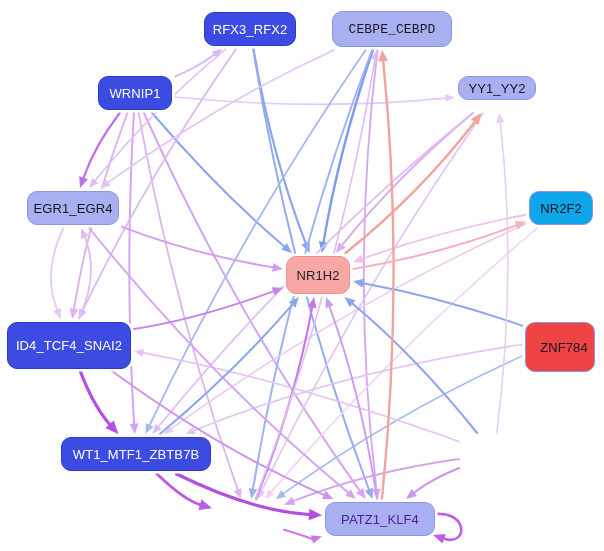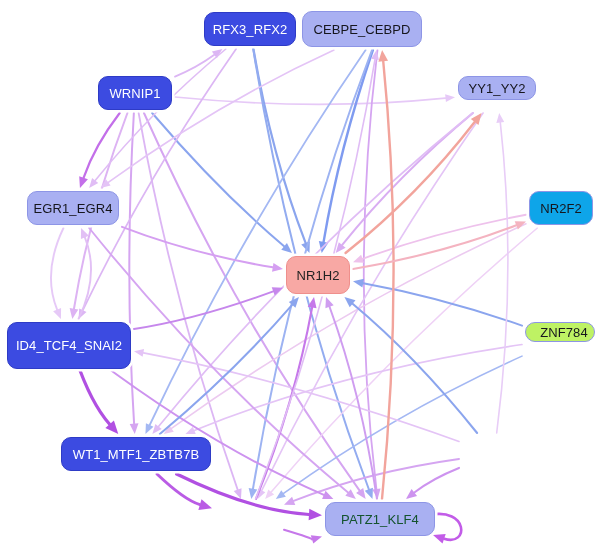--- a/index.html
+++ b/index.html
@@ -132,43 +132,43 @@
       <path d="M 345.52604036880143 253 Q 418.42 194.74 474.6577017543395 121.92727695995802" fill="none" stroke="#f2a49c" stroke-width="2.4" stroke-linecap="round"></path>
       <polygon points="526,221.5230639018197 517.8847219458032,229.37559611143666 514.7131395935005,221.1669990703728" fill="#f4b3c0"></polygon>
       <path d="M 353 269.0148177813376 Q 442.85 253.65 516.2989307696519 225.27129759090474" fill="none" stroke="#f4b3c0" stroke-width="2" stroke-linecap="round"></path>
       <polygon points="433,535 445.71868074919723,533.9058519295818 442.51845575710684,543.506526905853" fill="#c25ce8"></polygon>
       <path d="M 429 515 C 469 507, 469 547, 444.11856825315203 538.7061894177174" fill="none" stroke="#c25ce8" stroke-width="2.6" stroke-linecap="round"></path>
     </svg>
 
 <div class="node" style="left: 204px; top: 12px; width: 92px; height: 34px; background: rgb(60, 75, 225); border: 1px solid rgb(46, 59, 198);">
     <span class="node-label" style="color: rgb(255, 255, 255);">RFX3_RFX2</span>
   </div>
-    <div class="node" style="left: 302px; top: 11px; width: 120px; height: 36px; background: rgb(169, 176, 242); border: 1px solid rgb(141, 149, 230);">
+    <div class="node" style="left: 332px; top: 11px; width: 120px; height: 36px; background: rgb(169, 176, 242); border: 1px solid rgb(141, 149, 230); font-family: Liberation Mono, monospace;">
     <span class="node-label" style="color: rgb(22, 22, 29);">CEBPE_CEBPD</span>
   </div>
     <div class="node" style="left: 98px; top: 76px; width: 74px; height: 34px; background: rgb(60, 75, 225); border: 1px solid rgb(46, 59, 198);">
     <span class="node-label" style="color: rgb(255, 255, 255);">WRNIP1</span>
   </div>
     <div class="node" style="left: 458px; top: 76px; width: 78px; height: 24px; background: rgb(169, 176, 242); border: 1px solid rgb(141, 149, 230);">
     <span class="node-label" style="color: rgb(22, 22, 29);">YY1_YY2</span>
   </div>
     <div class="node" style="left: 27px; top: 191px; width: 92px; height: 34px; background: rgb(169, 176, 242); border: 1px solid rgb(141, 149, 230);">
     <span class="node-label" style="color: rgb(22, 22, 29);">EGR1_EGR4</span>
   </div>
     <div class="node" style="left: 529px; top: 191px; width: 64px; height: 34px; background: #0ea5e9; border: 1px solid rgb(141, 149, 230);">
     <span class="node-label" style="color: rgb(22, 22, 29);">NR2F2</span>
   </div>
     <div class="node" style="left: 286px; top: 256px; width: 64px; height: 38px; background: rgb(248, 168, 164); border: 1px solid rgb(239, 143, 140);">
     <span class="node-label" style="color: rgb(34, 34, 34);">NR1H2</span>
   </div>
     <div class="node" style="left: 7px; top: 322px; width: 124px; height: 47px; background: rgb(60, 75, 225); border: 1px solid rgb(46, 59, 198);">
     <span class="node-label" style="color: rgb(255, 255, 255);">ID4_TCF4_SNAI2</span>
   </div>
-    <div class="node" style="left: 525px; top: 322px; width: 70px; height: 20px; background: #bef264; border: 1px solid rgb(141, 149, 230); padding-left: 8px;">
+    <div class="node" style="left: 525px; top: 322px; width: 70px; height: 50px; background: #ef4444; border: 1px solid rgb(141, 149, 230); padding-left: 8px;">
     <span class="node-label" style="color: rgb(22, 22, 29);">ZNF784</span>
   </div>
     <div class="node" style="left: 61px; top: 437px; width: 150px; height: 34px; background: rgb(60, 75, 225); border: 1px solid rgb(46, 59, 198);">
     <span class="node-label" style="color: rgb(255, 255, 255);">WT1_MTF1_ZBTB7B</span>
   </div>
     <div class="node" style="left: 325px; top: 502px; width: 110px; height: 34px; background: rgb(169, 176, 242); border: 1px solid rgb(141, 149, 230);">
-    <span class="node-label" style="color: #14532d;">PATZ1_KLF4</span>
+    <span class="node-label" style="color: #4c1d95;">PATZ1_KLF4</span>
   </div>
   </div>
 
 </body></html>

